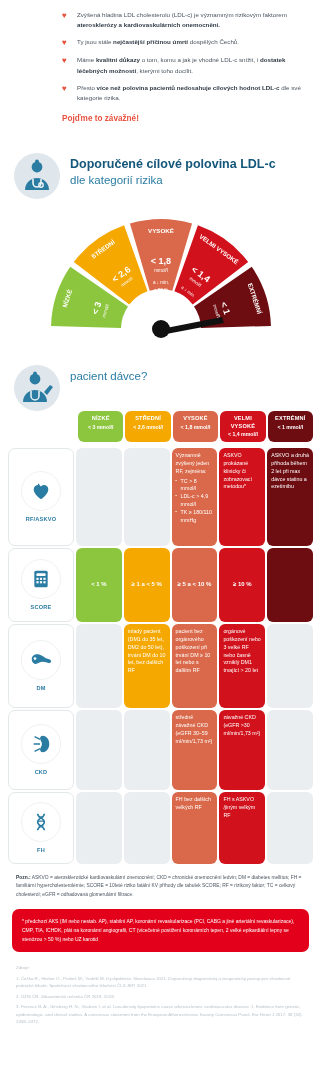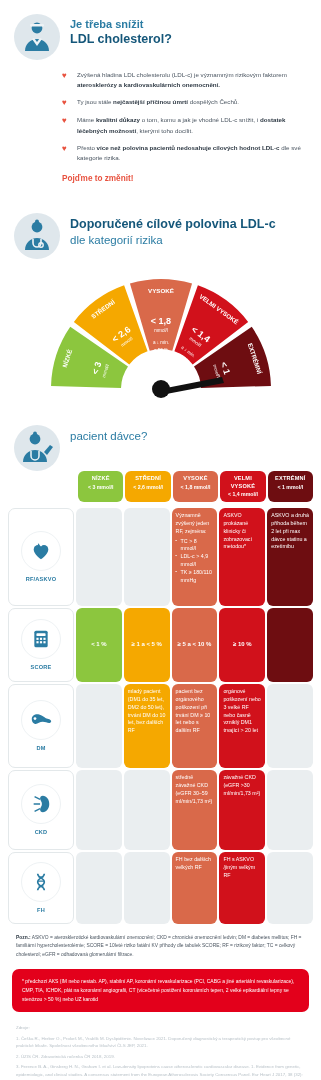--- a/index.html
+++ b/index.html
@@ -78,53 +78,39 @@
     padding: 8px 10px; color: #fff; font-size: 5px; line-height: 1.8;
   }
   .sources { padding: 12px 16px 10px 16px; color: #b9c2c8; font-size: 4.4px; line-height: 1.7; }
   .sources .ttl { margin-bottom: 3px; }
   .sources p { margin-bottom: 3px; }
 </style>
 </head>
 <body>
 
 <div class="section">
-  <div class="hdr-row">
-    <div class="hdr-ico">
-      <svg width="36" height="36" viewBox="0 0 36 36">
-        <circle cx="18" cy="9" r="5.4" fill="#2b7ca3"></circle>
-        <path d="M6 32c0-7 5.4-12 12-12s12 5 12 12z" fill="#2b7ca3"></path>
-        <path d="M13 20 L18 27 L23 20 L21 19 L18 23 L15 19 Z" fill="#eef3f6"></path>
-        <rect x="11" y="5" width="14" height="2.4" rx="1.2" fill="#eef3f6"></rect>
-      </svg>
-    </div>
-    <div class="hdr-text">
-      <div class="hdr-l1">Je třeba snížit</div>
-      <div class="hdr-l2">LDL cholesterol?</div>
-    </div>
-  </div>
   <div class="bullets" id="s1-bullets">
       <div class="bullet">
         <span class="heart">♥</span>
         <p><span>Zvýšená hladina LDL cholesterolu (LDL-c) je významným rizikovým faktorem </span><b>aterosklerózy a kardiovaskulárních onemocnění.</b></p>
       </div>
       <div class="bullet">
         <span class="heart">♥</span>
         <p><span>Ty jsou stále </span><b>nejčastější příčinou úmrtí</b><span> dospělých Čechů.</span></p>
       </div>
       <div class="bullet">
         <span class="heart">♥</span>
         <p><span>Máme </span><b>kvalitní důkazy</b><span> o tom, komu a jak je vhodné LDL-c snížit, i </span><b>dostatek léčebných možností</b><span>, kterými toho docílit.</span></p>
       </div>
       <div class="bullet">
         <span class="heart">♥</span>
         <p><span>Přesto </span><b>více než polovina pacientů nedosahuje cílových hodnot LDL-c</b><span> dle své kategorie rizika.</span></p>
       </div>
     </div>
-  <div class="cta">Pojďme to změnit!</div>
+  <div class="cta">Pojďme to závažné!</div>
 </div>
 
 <div class="section">
   <div class="hdr-row">
     <div class="hdr-ico">
       <svg width="36" height="36" viewBox="0 0 36 36">
         <circle cx="18" cy="9" r="5.4" fill="#2b7ca3"></circle>
         <circle cx="18" cy="3.6" r="2" fill="#2b7ca3"></circle>
         <path d="M6 32c0-7 5.4-12 12-12s12 5 12 12z" fill="#2b7ca3"></path>
         <path d="M14 21v4a4 4 0 0 0 8 0v-4" stroke="#eef3f6" stroke-width="1.6" fill="none"></path>

